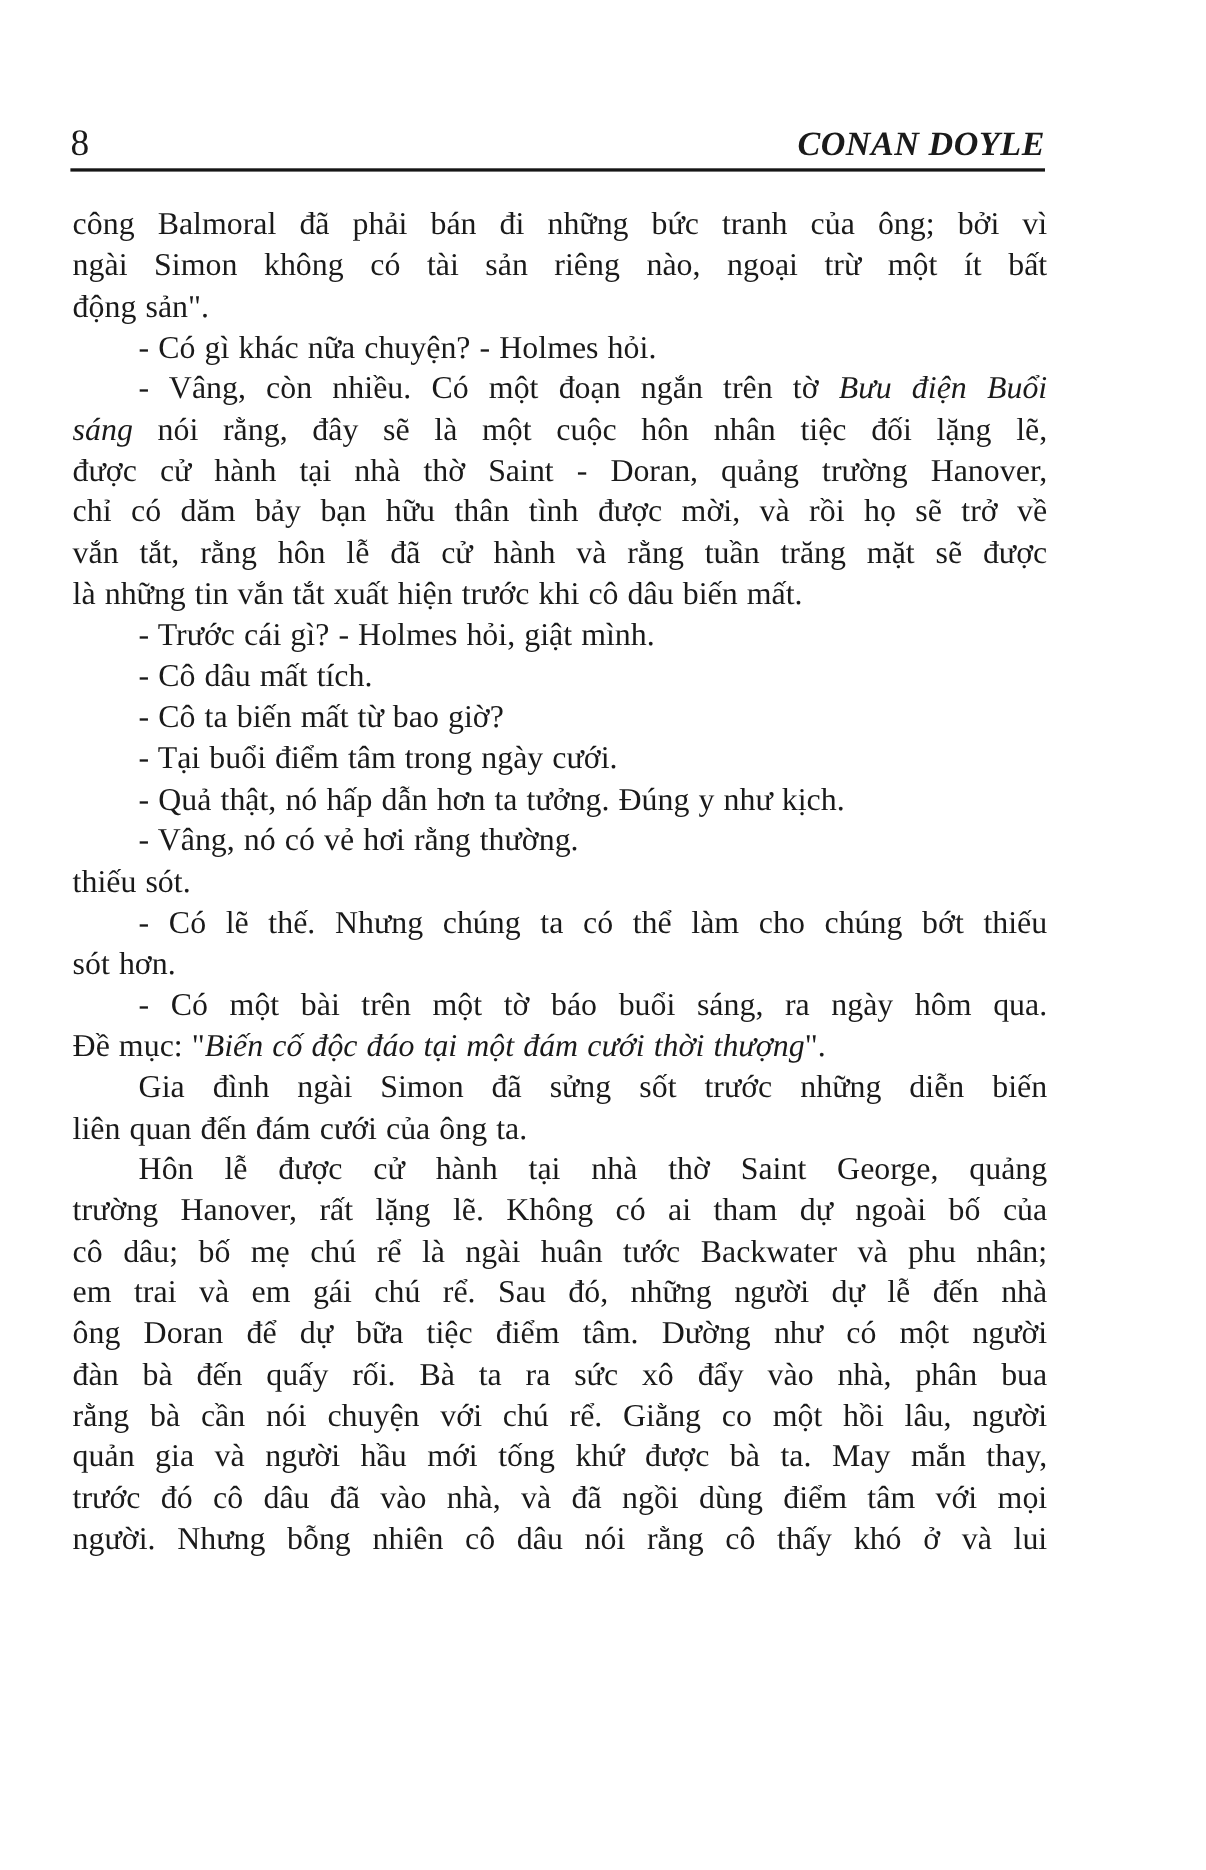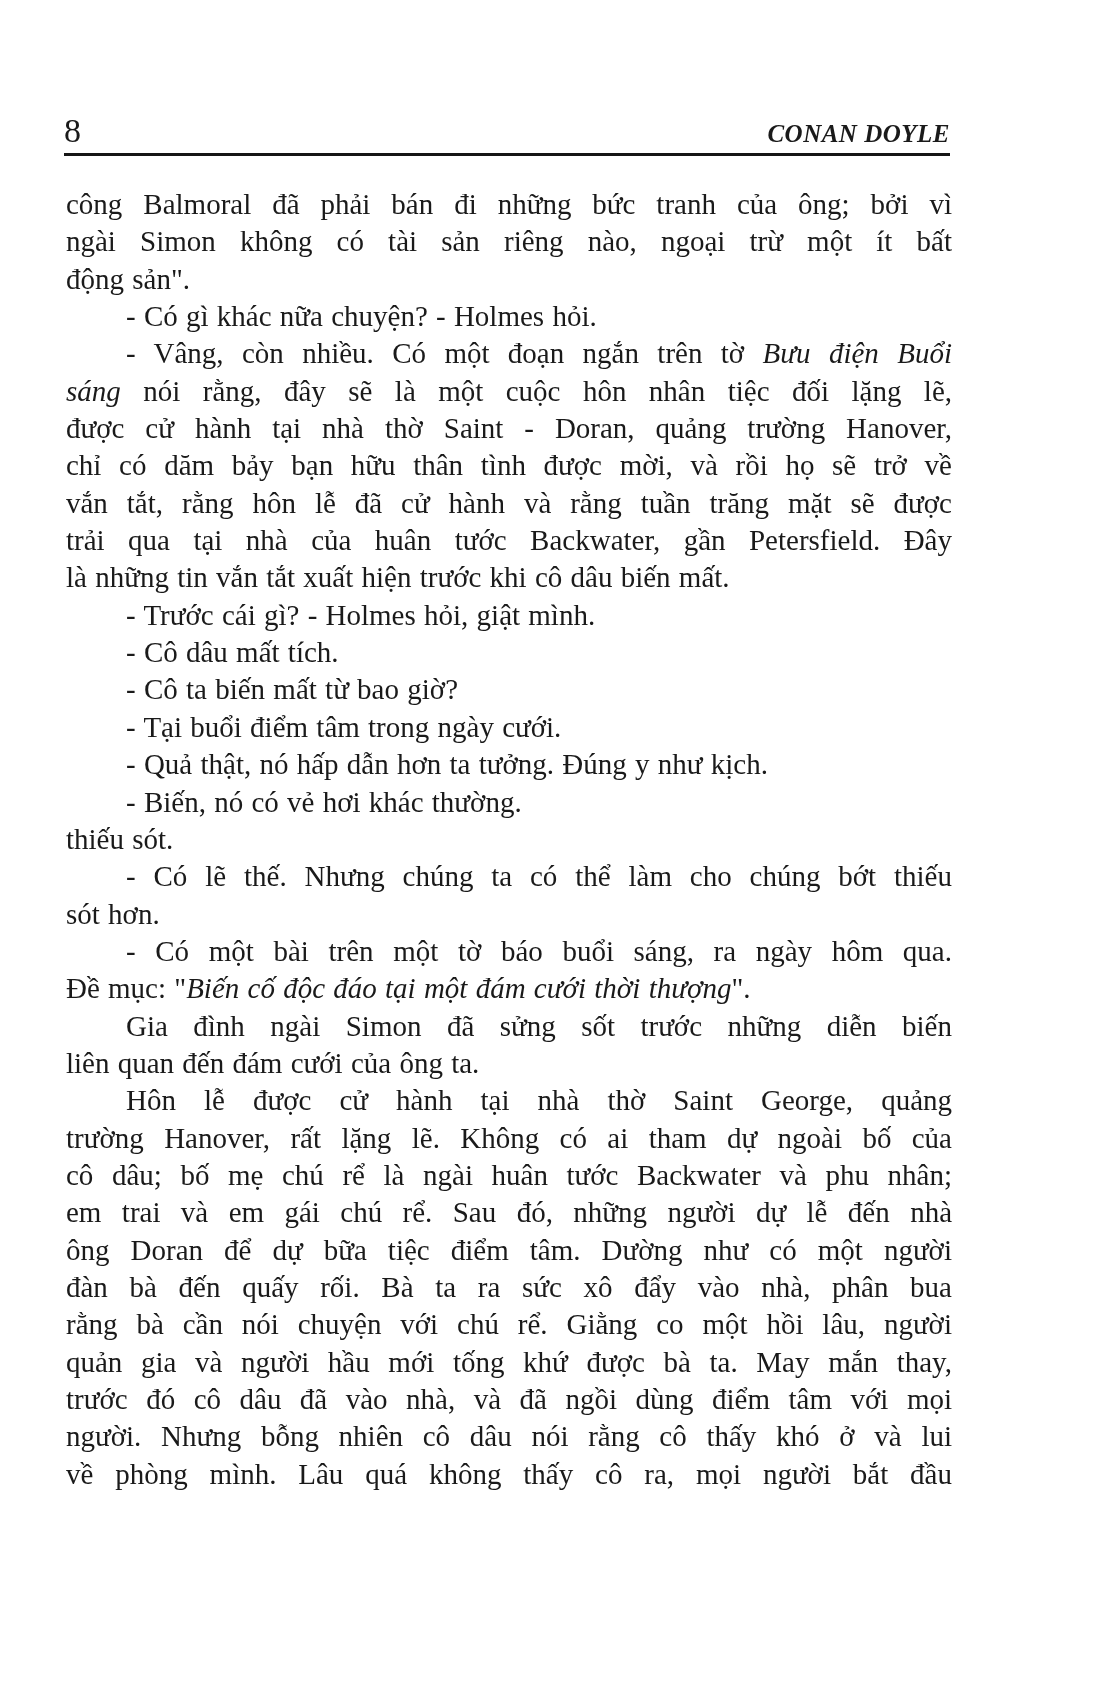--- a/index.html
+++ b/index.html
@@ -32,21 +32,21 @@
     align-items: flex-end;
   }
   .pagenum {
     font-size: 34px;
     line-height: 1;
     padding-bottom: 6px;
   }
   .author {
     font-style: italic;
     font-weight: 600;
-    font-size: 25px;
+    font-size: 31px;
     letter-spacing: 0.5px;
     line-height: 1;
     padding-bottom: 8px;
   }
   .headrule {
     position: absolute;
     left: 64px;
     width: 886px;
     top: 153px;
     height: 3px;
@@ -92,41 +92,39 @@
   <div class="bodytext">
       <div class="line j"><span>công Balmoral đã phải bán đi những bức tranh của ông; bởi vì</span></div>
       <div class="line j"><span>ngài Simon không có tài sản riêng nào, ngoại trừ một ít bất</span></div>
       <div class="line"><span>động sản".</span></div>
       <div class="line ind"><span>- Có gì khác nữa chuyện? - Holmes hỏi.</span></div>
       <div class="line j ind"><span>- Vâng, còn nhiều. Có một đoạn ngắn trên tờ </span><i>Bưu điện Buổi</i></div>
       <div class="line j"><i>sáng</i><span> nói rằng, đây sẽ là một cuộc hôn nhân tiệc đối lặng lẽ,</span></div>
       <div class="line j"><span>được cử hành tại nhà thờ Saint - Doran, quảng trường Hanover,</span></div>
       <div class="line j"><span>chỉ có dăm bảy bạn hữu thân tình được mời, và rồi họ sẽ trở về</span></div>
       <div class="line j"><span>vắn tắt, rằng hôn lễ đã cử hành và rằng tuần trăng mặt sẽ được</span></div>
-      <div class="line j"><span>trải qua tại nhà của huân tước Backwater, gần Petersfield. Đây</span></div>
       <div class="line"><span>là những tin vắn tắt xuất hiện trước khi cô dâu biến mất.</span></div>
       <div class="line ind"><span>- Trước cái gì? - Holmes hỏi, giật mình.</span></div>
       <div class="line ind"><span>- Cô dâu mất tích.</span></div>
       <div class="line ind"><span>- Cô ta biến mất từ bao giờ?</span></div>
       <div class="line ind"><span>- Tại buổi điểm tâm trong ngày cưới.</span></div>
       <div class="line ind"><span>- Quả thật, nó hấp dẫn hơn ta tưởng. Đúng y như kịch.</span></div>
-      <div class="line ind"><span>- Biến, nó có vẻ hơi khác thường.</span></div>
+      <div class="line ind"><span>- Vâng, nó có vẻ hơi rằng thường.</span></div>
       <div class="line"><span>thiếu sót.</span></div>
       <div class="line j ind"><span>- Có lẽ thế. Nhưng chúng ta có thể làm cho chúng bớt thiếu</span></div>
       <div class="line"><span>sót hơn.</span></div>
       <div class="line j ind"><span>- Có một bài trên một tờ báo buổi sáng, ra ngày hôm qua.</span></div>
       <div class="line"><span>Đề mục: "</span><i>Biến cố độc đáo tại một đám cưới thời thượng</i><span>".</span></div>
       <div class="line j ind"><span>Gia đình ngài Simon đã sửng sốt trước những diễn biến</span></div>
       <div class="line"><span>liên quan đến đám cưới của ông ta.</span></div>
       <div class="line j ind"><span>Hôn lễ được cử hành tại nhà thờ Saint George, quảng</span></div>
       <div class="line j"><span>trường Hanover, rất lặng lẽ. Không có ai tham dự ngoài bố của</span></div>
       <div class="line j"><span>cô dâu; bố mẹ chú rể là ngài huân tước Backwater và phu nhân;</span></div>
       <div class="line j"><span>em trai và em gái chú rể. Sau đó, những người dự lễ đến nhà</span></div>
       <div class="line j"><span>ông Doran để dự bữa tiệc điểm tâm. Dường như có một người</span></div>
       <div class="line j"><span>đàn bà đến quấy rối. Bà ta ra sức xô đẩy vào nhà, phân bua</span></div>
       <div class="line j"><span>rằng bà cần nói chuyện với chú rể. Giằng co một hồi lâu, người</span></div>
       <div class="line j"><span>quản gia và người hầu mới tống khứ được bà ta. May mắn thay,</span></div>
       <div class="line j"><span>trước đó cô dâu đã vào nhà, và đã ngồi dùng điểm tâm với mọi</span></div>
       <div class="line j"><span>người. Nhưng bỗng nhiên cô dâu nói rằng cô thấy khó ở và lui</span></div>
-      <div class="line j"><span>về phòng mình. Lâu quá không thấy cô ra, mọi người bắt đầu</span></div>
     </div>
 
 </div>
 
 </body></html>

